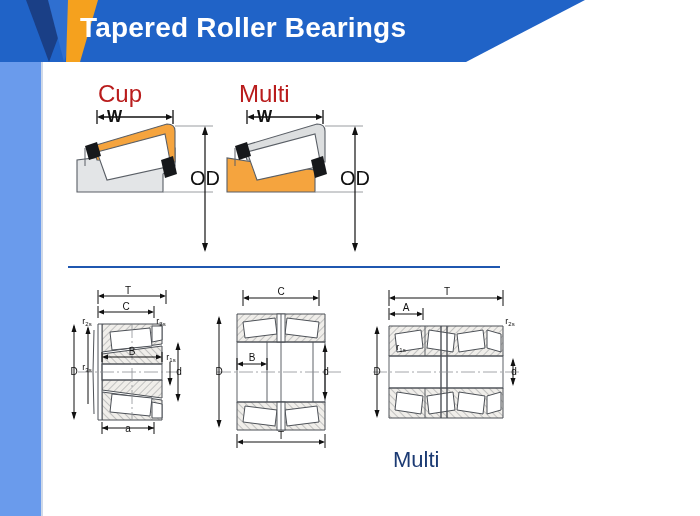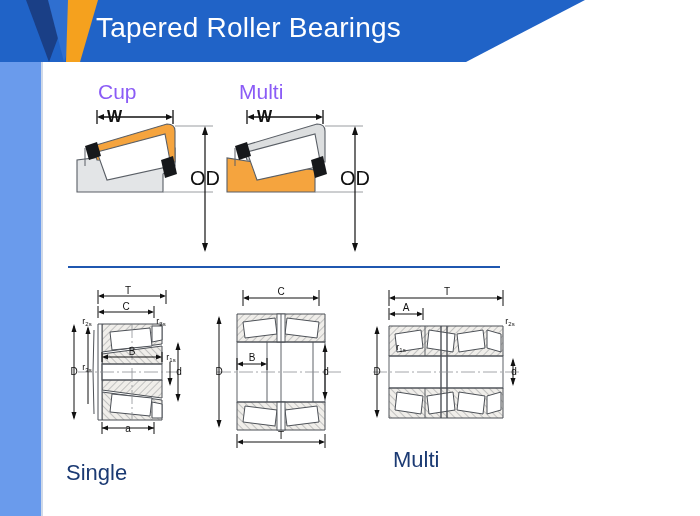--- a/index.html
+++ b/index.html
@@ -38,44 +38,44 @@
     position:absolute;left:48px;top:0;width:36px;height:62px;
     background:#2f6fd0;
     clip-path:polygon(0 0, 36px 0, 16px 62px);
   }
   .tri-orange{
     position:absolute;left:66px;top:0;width:32px;height:62px;
     background:#f5a11e;
     clip-path:polygon(2px 0, 32px 0, 14px 62px, 0 62px);
   }
   .header-title{
-    position:absolute;left:96px;top:12px;
+    position:absolute;left:80px;top:12px;
     color:#ffffff;
     font-size:28px;
-    font-weight:normal;
+    font-weight:bold;
     letter-spacing:0.2px;
     white-space:nowrap;
   }
 
   
   .logo{position:absolute;left:548px;top:6px;width:146px;height:66px;}
 
   
   .content{position:absolute;left:43px;top:62px;width:657px;height:454px;}
 
   .divider{
     position:absolute;left:25px;top:204px;width:432px;height:0;
     border-top:2px solid #1f57b0;
   }
 
   
   .top-label{
     position:absolute;
-    font-size:21px;
-    color:#8b5cf6;
+    font-size:24px;
+    color:#b91c1c;
     font-weight:normal;
     white-space:nowrap;
   }
   .lbl-cup{left:55px;top:18px;}
   .lbl-cone{left:196px;top:18px;}
 
   .dim-text{
     position:absolute;
     font-size:16px;
     font-weight:bold;
@@ -418,17 +418,16 @@
 
         <text x="84" y="11" font-family="Liberation Sans, sans-serif" font-size="10" fill="#111" text-anchor="middle">T</text>
         <text x="43" y="27" font-family="Liberation Sans, sans-serif" font-size="10" fill="#111" text-anchor="middle">A</text>
         <text x="14" y="91" font-family="Liberation Sans, sans-serif" font-size="10" fill="#111" text-anchor="middle">D</text>
         <text x="151" y="91" font-family="Liberation Sans, sans-serif" font-size="10" fill="#111" text-anchor="middle">d</text>
         <text x="147" y="40" font-family="Liberation Sans, sans-serif" font-size="9" fill="#111" text-anchor="middle">r<tspan font-size="6" dy="2">2s</tspan></text>
         <text x="38" y="66" font-family="Liberation Sans, sans-serif" font-size="9" fill="#111" text-anchor="middle">r<tspan font-size="6" dy="2">1s</tspan></text>
       </svg>
     </div>
 
-    <div class="bottom-label lbl-single">Single</div>
     <div class="bottom-label lbl-multi">Multi</div>
 
   </div>
 </div>
 
 </body></html>

